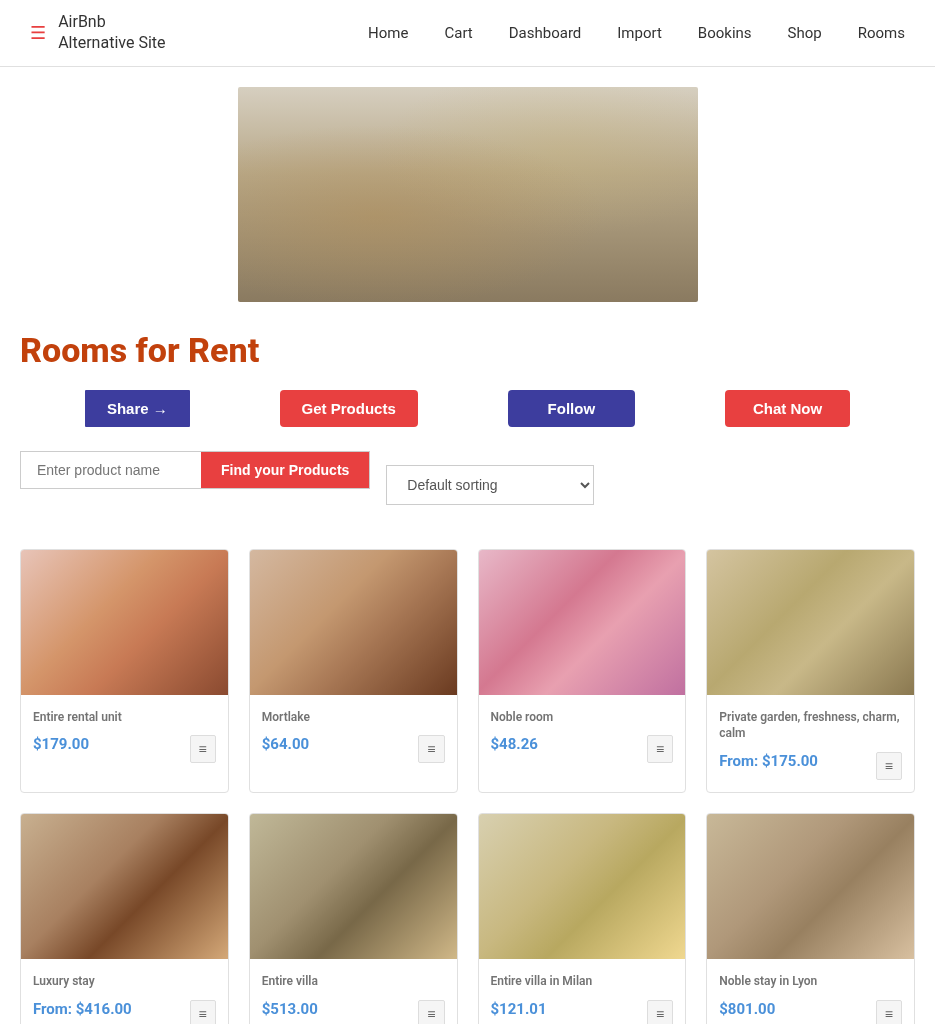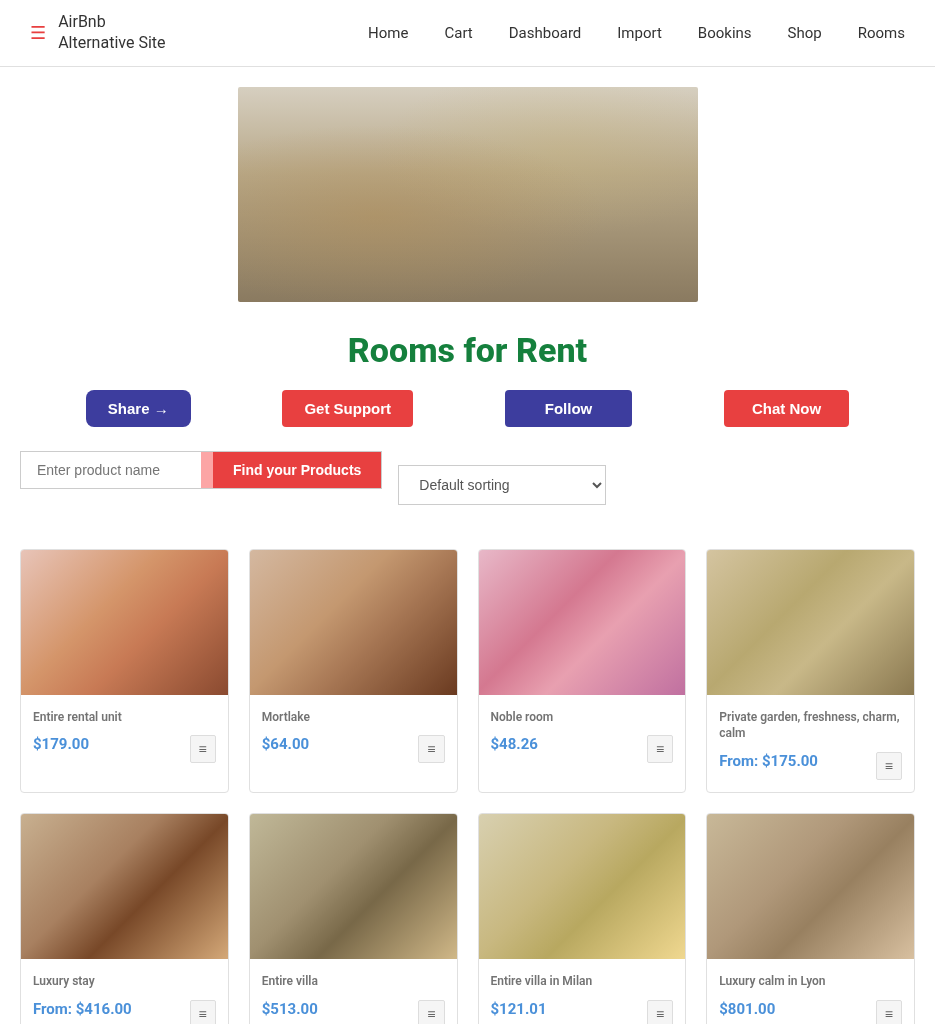--- a/index.html
+++ b/index.html
@@ -18,31 +18,31 @@
 
     
     .hero-img-container { text-align: center; padding-top: 20px; }
     .hero-img { width: 460px; height: 215px; background: linear-gradient(135deg, #c8b89a 0%, #8a7a6a 30%, #d4c5a0 50%, #7a8c6a 70%, #bca888 100%); display: inline-block; border-radius: 2px; position: relative; overflow: hidden; }
     .hero-img-inner { width: 100%; height: 100%; background: 
       radial-gradient(ellipse at 30% 60%, rgba(180,140,80,0.4) 0%, transparent 50%),
       radial-gradient(ellipse at 70% 30%, rgba(200,180,120,0.3) 0%, transparent 40%),
       linear-gradient(180deg, #d6cfc0 0%, #b8a888 40%, #8a7a60 100%); }
 
     
-    .page-title { text-align: center; font-size: 34px; font-weight: 800; margin: 24px 0 20px; color: #15803d; }
+    .page-title { text-align: left; font-size: 34px; font-weight: 800; margin: 24px 0 20px; color: #c2410c; }
 
     
     .action-buttons { display: flex; justify-content: space-around; align-items: center; margin-bottom: 24px; padding: 0 20px; }
-    .btn-share { background: #3d3d9e; color: #fff; border: none; padding: 10px 22px; border-radius: 8px; font-size: 15px; font-weight: 600; cursor: pointer; display: flex; align-items: center; gap: 6px; }
+    .btn-share { background: #3d3d9e; color: #fff; border: none; padding: 10px 22px; border-radius: 1px; font-size: 15px; font-weight: 600; cursor: pointer; display: flex; align-items: center; gap: 6px; }
     .btn-support { background: #e84040; color: #fff; border: none; padding: 10px 22px; border-radius: 4px; font-size: 15px; font-weight: 600; cursor: pointer; }
     .btn-follow { background: #3d3d9e; color: #fff; border: none; padding: 10px 40px; border-radius: 4px; font-size: 15px; font-weight: 600; cursor: pointer; }
     .btn-chat { background: #e84040; color: #fff; border: none; padding: 10px 28px; border-radius: 4px; font-size: 15px; font-weight: 700; cursor: pointer; }
 
     
-    .search-bar { display: flex; align-items: center; gap: 12px; margin-bottom: 30px; border: 1px solid #ccc; background: #fca5a5; width: fit-content; }
+    .search-bar { display: flex; align-items: center; gap: 0; margin-bottom: 30px; border: 1px solid #ccc; background: #fca5a5; width: fit-content; }
     .search-input { border: none; outline: none; padding: 10px 16px; font-size: 14px; width: 180px; color: #888; }
     .search-btn { background: #e84040; color: #fff; border: none; padding: 10px 20px; font-size: 14px; font-weight: 700; cursor: pointer; white-space: nowrap; }
     .sort-select { margin-left: 16px; border: 1px solid #ccc; padding: 10px 16px; font-size: 14px; background: #fff; color: #555; cursor: pointer; outline: none; }
 
     
     .product-grid { display: grid; grid-template-columns: repeat(4, 1fr); gap: 20px; }
     .product-card { background: #fff; border: 1px solid #e0e0e0; border-radius: 4px; overflow: hidden; }
     .product-img-placeholder { width: 100%; height: 145px; display: block; }
     .product-info { padding: 14px 12px 12px; }
     .product-name { color: #737373; font-size: 12px; font-weight: 600; margin-bottom: 10px; line-height: 1.4; text-decoration: none; display: block; }
@@ -89,21 +89,21 @@
   <div class="hero-img-container">
     <div class="hero-img">
       <div class="hero-img-inner"></div>
     </div>
   </div>
 
   <h1 class="page-title">Rooms for Rent</h1>
 
   <div class="action-buttons">
     <button class="btn-share">Share →</button>
-    <button class="btn-support">Get Support</button>
+    <button class="btn-support">Get Products</button>
     <button class="btn-follow">Follow</button>
     <button class="btn-chat">Chat Now</button>
   </div>
 
   <div class="search-row">
     <div class="search-bar">
       <input class="search-input" type="text" placeholder="Enter product name" style="">
       <button class="search-btn">Find your Products</button>
     </div>
     <select class="sort-select" id="sort-select"><option>Default sorting</option><option>Sort by price: low to high</option><option>Sort by price: high to low</option><option>Sort by latest</option></select>
@@ -176,21 +176,21 @@
           <a class="product-name" href="#">Entire villa in Milan</a>
           <div class="product-price-row">
             <span class="product-price">$121.01</span>
             <button class="cart-icon-btn">≡</button>
           </div>
         </div>
       </div>
       <div class="product-card">
         <div class="product-img-placeholder room-8"></div>
         <div class="product-info">
-          <a class="product-name" href="#">Luxury calm in Lyon</a>
+          <a class="product-name" href="#">Noble stay in Lyon</a>
           <div class="product-price-row">
             <span class="product-price">$801.00</span>
             <button class="cart-icon-btn">≡</button>
           </div>
         </div>
       </div>
     </div>
 
 </div>
 

